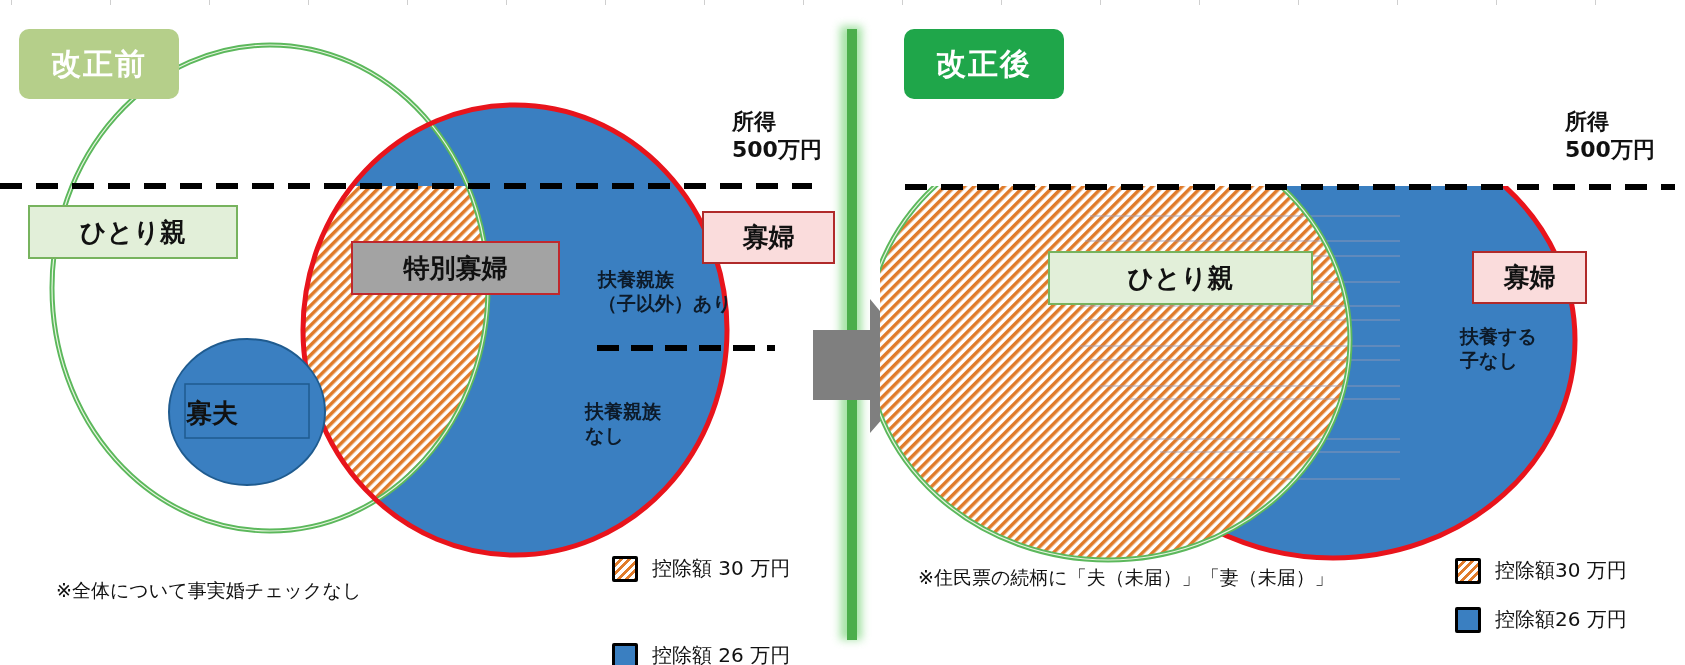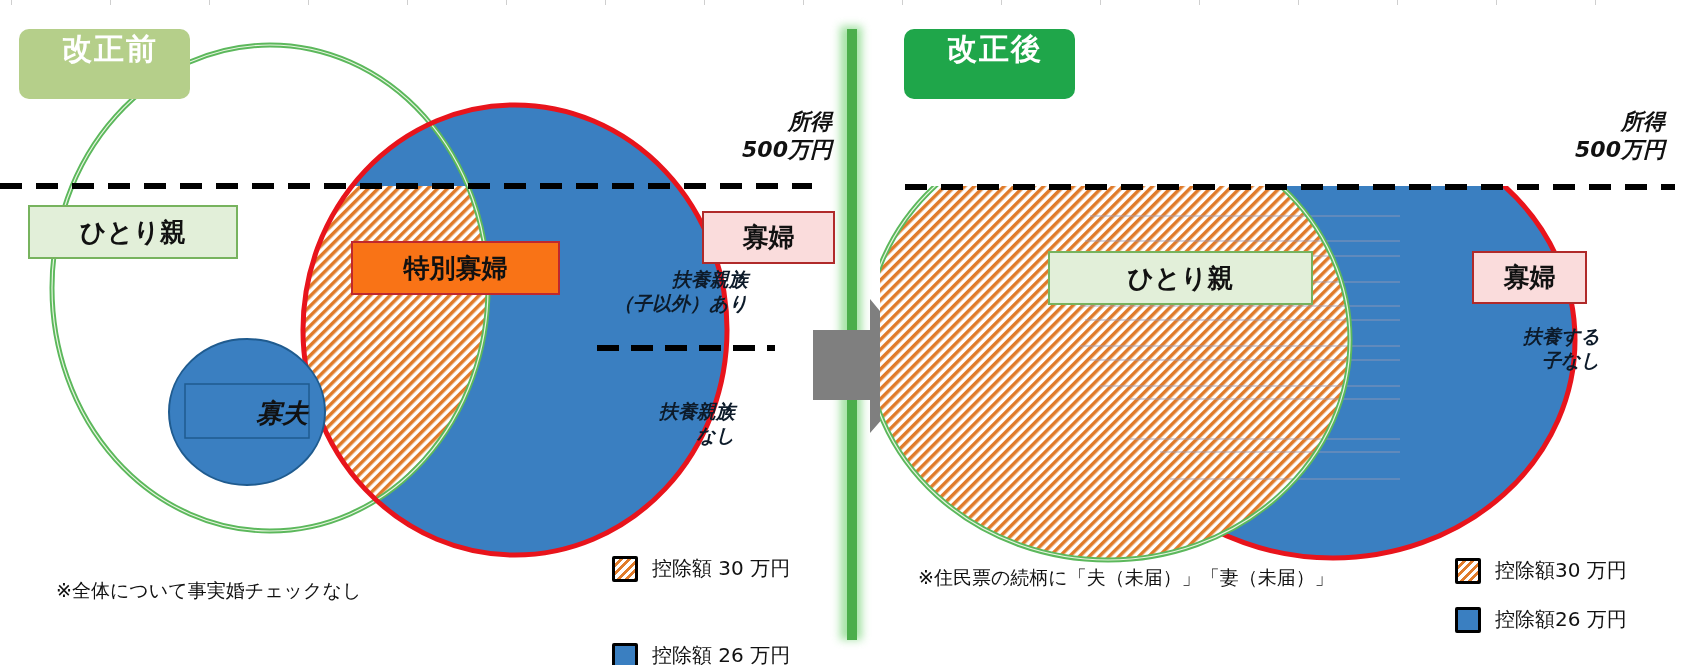--- a/index.html
+++ b/index.html
@@ -1,24 +1,24 @@
 <!DOCTYPE html>
 <html><head>
 <meta charset="utf-8">
 <style>
   html, body { margin: 0; padding: 0; background: #ffffff; }
   body { width: 1685px; height: 665px; position: relative; overflow: hidden;
          font-family: "DejaVu Sans", "Liberation Sans", sans-serif; }
   svg.diagram { position: absolute; left: 0; top: 0; }
   .badge { position: absolute; border-radius: 10px; color: #fff; font-weight: bold;
-           font-size: 30px; display: flex; justify-content: center;
-           letter-spacing: 2px; padding-left: 11px; }
+           font-size: 30px; display: flex; align-items: center; justify-content: center;
+           letter-spacing: 2px; }
   .label-box { position: absolute; display: flex; align-items: center; justify-content: center;
                font-weight: bold; color: #111; box-sizing: border-box; }
-  .txt { position: absolute; font-weight: bold; color: #111; text-align: right; line-height: 1.25; font-style: italic; }
+  .txt { position: absolute; font-weight: bold; color: #111; text-align: left; line-height: 1.25; }
   .note { position: absolute; font-size: 19px; color: #111; line-height: 1.35; }
   .legend-item { position: absolute; display: flex; align-items: center; gap: 14px; font-size: 20px; color: #111; }
   .swatch { width: 26px; height: 26px; border: 3px solid #000; box-sizing: border-box; border-radius: 2px; }
   .swatch.hatch { background: repeating-linear-gradient(135deg, #ffffff 0 3px, #e07b2a 3px 6px); }
   .swatch.blue { background: #3a7fc1; }
   .tick { position: absolute; top: 0; width: 1px; height: 5px; background: #cfcfcf; }
 </style>
 </head>
 <body>
 
@@ -133,21 +133,21 @@
   <span>ひとり親</span>
 </div>
 
 <div class="txt" style="left:120px; top:270px; width:170px; font-size:26px;">
 </div>
 
 <div class="txt" style="left:186px; top:397px; width:122px; font-size:26px;">
   <span>寡夫</span>
 </div>
 
-<div class="label-box" style="left:351px; top:241px; width:209px; height:54px; background:#f97316; border:2px solid #c0282d; font-size:26px;">
+<div class="label-box" style="left:351px; top:241px; width:209px; height:54px; background:#a3a3a3; border:2px solid #c0282d; font-size:26px;">
   <span>特別寡婦</span>
 </div>
 
 <div class="label-box" style="left:702px; top:211px; width:133px; height:53px; background:#fadcdc; border:2px solid #b02a2a; font-size:26px;">
   <span>寡婦</span>
 </div>
 
 <div class="txt" style="left:598px; top:268px; width:150px; font-size:19px; color:#0d1b2a;">
   <div>扶養親族</div>
   <div>（子以外）あり</div>

